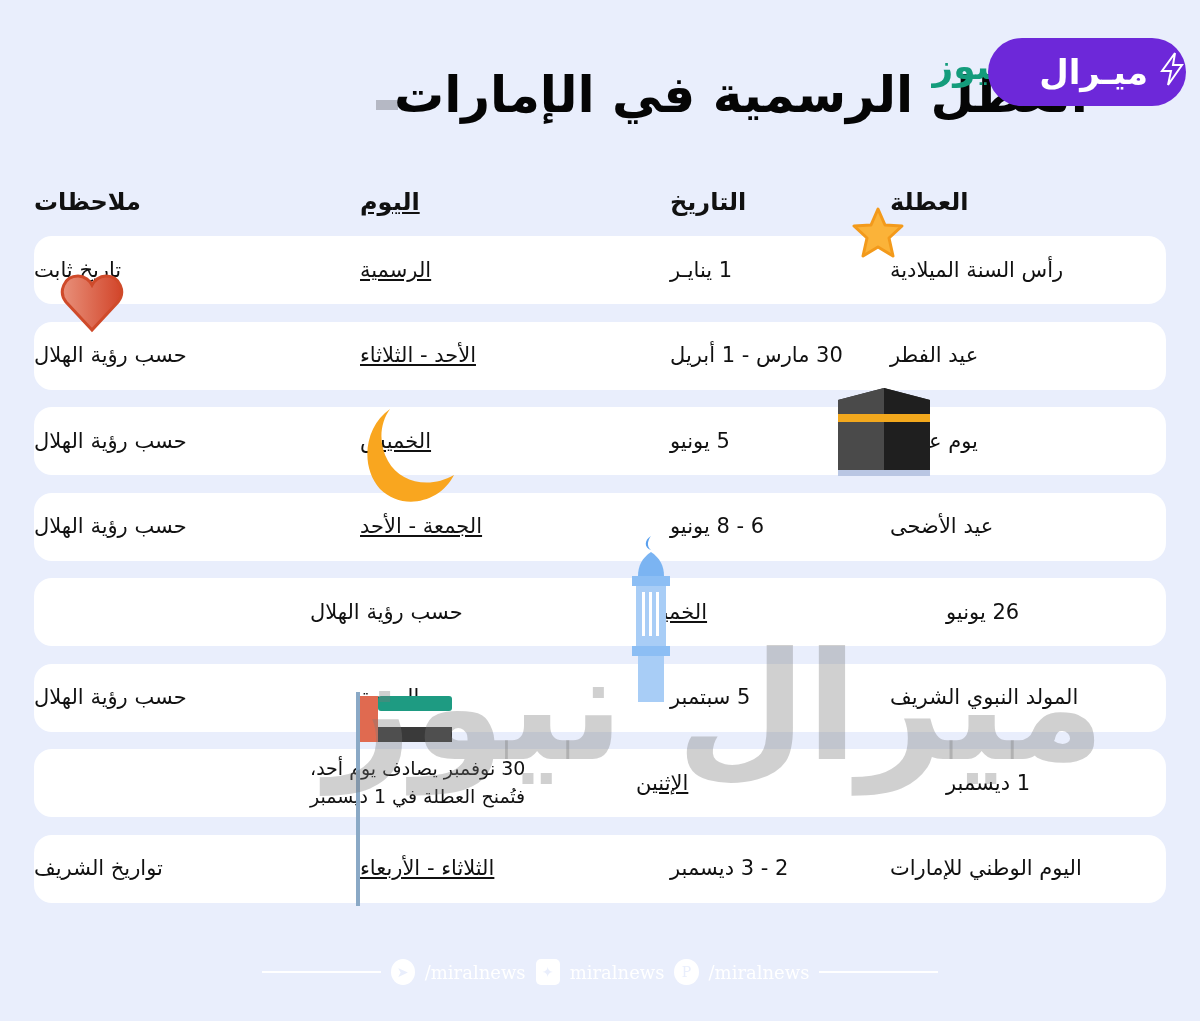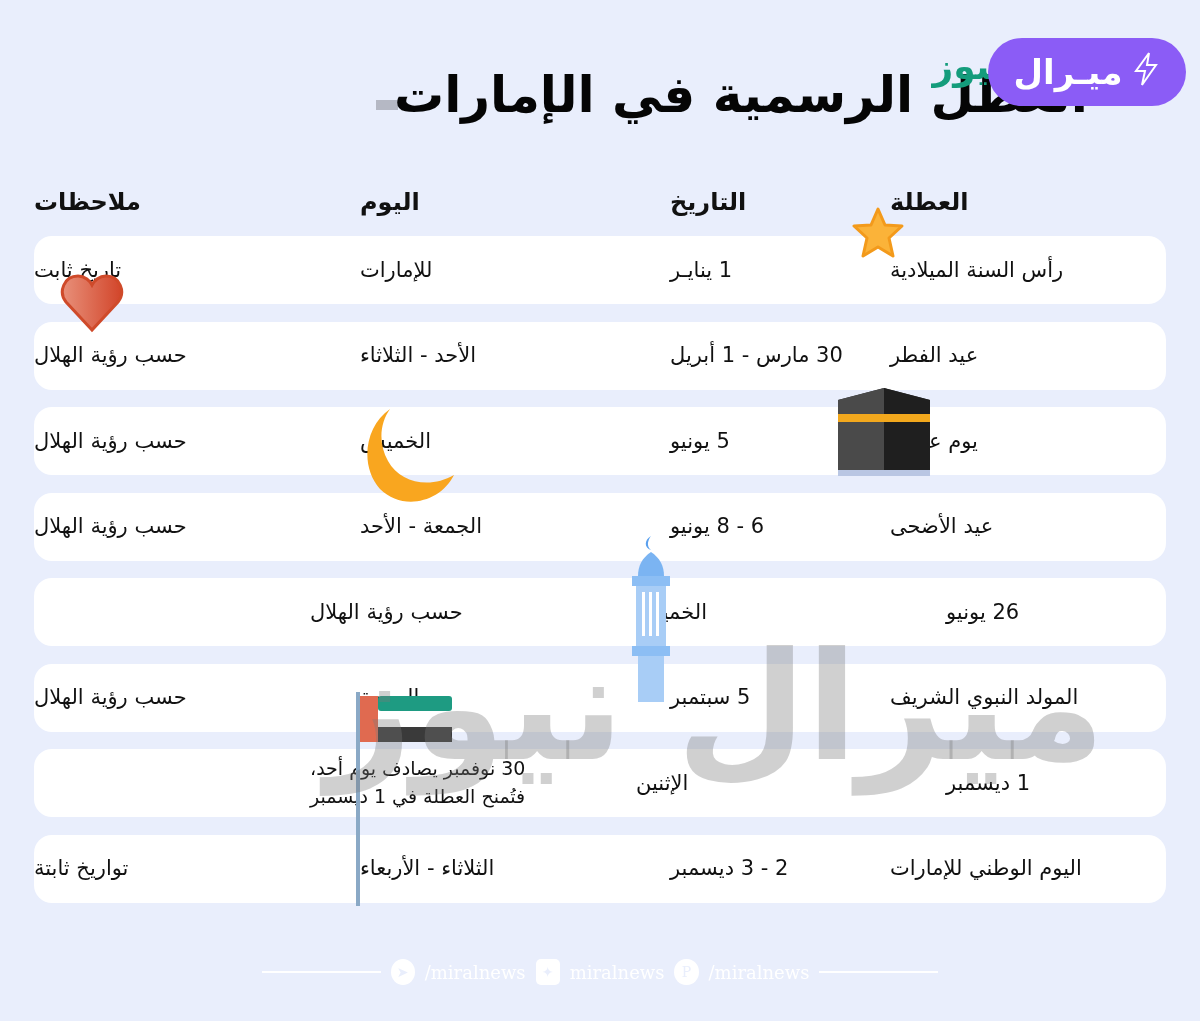--- a/index.html
+++ b/index.html
@@ -14,36 +14,36 @@
     position: absolute; right: 112px; top: 66px;
     font-size: 50px; font-weight: bold; direction: rtl;
     letter-spacing: -1px; color: #050505;
     font-family: "DejaVu Sans", sans-serif;
   }
   .title-bar-accent {
     position: absolute; left: 376px; top: 100px; width: 22px; height: 10px; background: #b5b8c4;
   }
   .brand {
     position: absolute; right: 14px; top: 38px; width: 198px; height: 68px;
-    background: #8b5cf6; border-radius: 34px; display: flex; align-items: center;
-    justify-content: center; gap: 10px; direction: rtl; color: #fff;
+    background: #6d28d9; border-radius: 34px; display: flex; align-items: center;
+    gap: 10px; direction: rtl; color: #fff;
     font-size: 34px; font-weight: bold;
   }
   .brand .bolt { font-size: 30px; color: #fff; }
   .brand-sub {
     position: absolute; right: 196px; top: 46px; color: #149c7c; font-size: 36px; font-weight: bold;
   }
   .header {
     position: absolute; top: 188px; left: 34px; width: 1132px; height: 40px;
     display: flex; direction: rtl; font-weight: bold; font-size: 24px;
   }
   .header div { text-align: left; }
   .col1 { width: 276px; }
   .col2 { width: 220px; }
-  .col3 { width: 310px; }
+  .col3 { width: 310px; text-decoration: underline; }
   .col4 { width: 326px; }
   .rows { position: absolute; top: 236px; left: 34px; width: 1132px; }
   .row {
     height: 68px; margin-bottom: 17.5px; background: #ffffff; border-radius: 18px;
     display: flex; direction: rtl; align-items: center; font-size: 21px;
   }
   .row div { text-align: left; line-height: 1.45; }
   .note-two { font-size: 19px; }
   .deco { position: absolute; }
   .footer {
@@ -82,21 +82,21 @@
   <div class="col1">العطلة</div>
   <div class="col2">التاريخ</div>
   <div class="col3">اليوم</div>
   <div class="col4">ملاحظات</div>
 </div>
 
 <div class="rows">
   <div class="row">
     <div class="col1">رأس السنة الميلادية</div>
     <div class="col2">1 ينايـر</div>
-    <div class="col3">للإمارات</div>
+    <div class="col3">الرسمية</div>
     <div class="col4">تاريخ ثابت</div>
   </div>
   <div class="row">
     <div class="col1">عيد الفطر</div>
     <div class="col2">30 مارس - 1 أبريل</div>
     <div class="col3">الأحد - الثلاثاء</div>
     <div class="col4">حسب رؤية الهلال</div>
   </div>
   <div class="row">
     <div class="col1">يوم عرفـة</div>
@@ -126,21 +126,21 @@
     <div class="col3">الإثنين</div>
     <div class="col4 note-two">
       <span>30 نوفمبر يصادف يوم أحد،</span><br>
       <span>فتُمنح العطلة في 1 ديسمبر</span>
     </div>
   </div>
   <div class="row">
     <div class="col1">اليوم الوطني للإمارات</div>
     <div class="col2">2 - 3 ديسمبر</div>
     <div class="col3">الثلاثاء - الأربعاء</div>
-    <div class="col4">تواريخ ثابتة</div>
+    <div class="col4">تواريخ الشريف</div>
   </div>
 </div>
 
 <div class="deco" style="left:850px;top:206px;">
   <svg width="56" height="54" viewBox="0 0 56 54">
       <path d="M28 3 L35 19 L52 20 L39 32 L43 50 L28 41 L13 50 L17 32 L4 20 L21 19 Z" fill="#fbb339" stroke="#f39a1b" stroke-width="3" stroke-linejoin="round"></path>
     </svg>
 </div>
 <div class="deco" style="left:60px;top:272px;">
   <svg width="64" height="62" viewBox="0 0 64 62">

